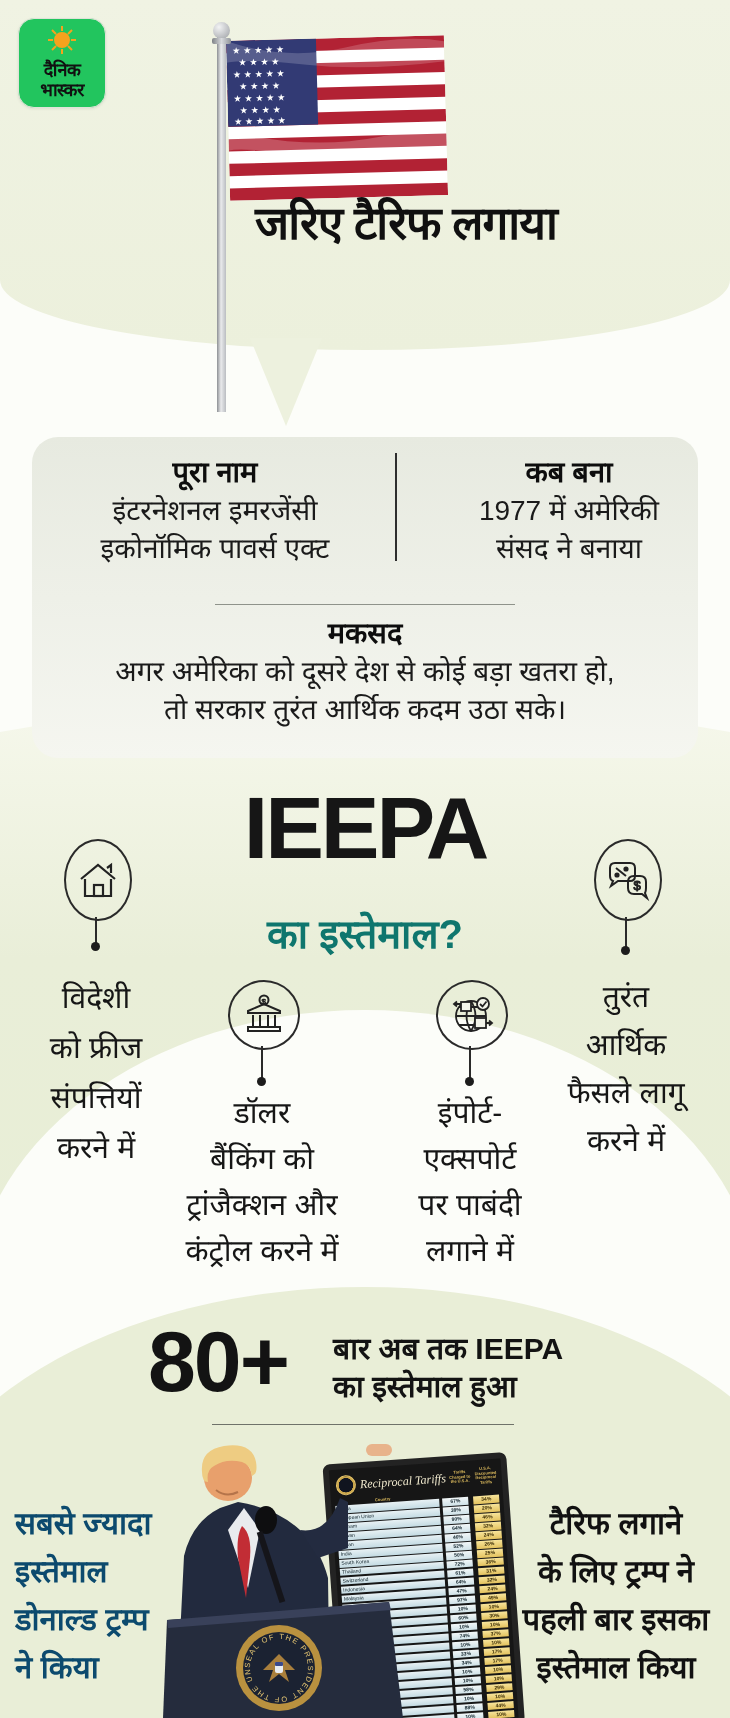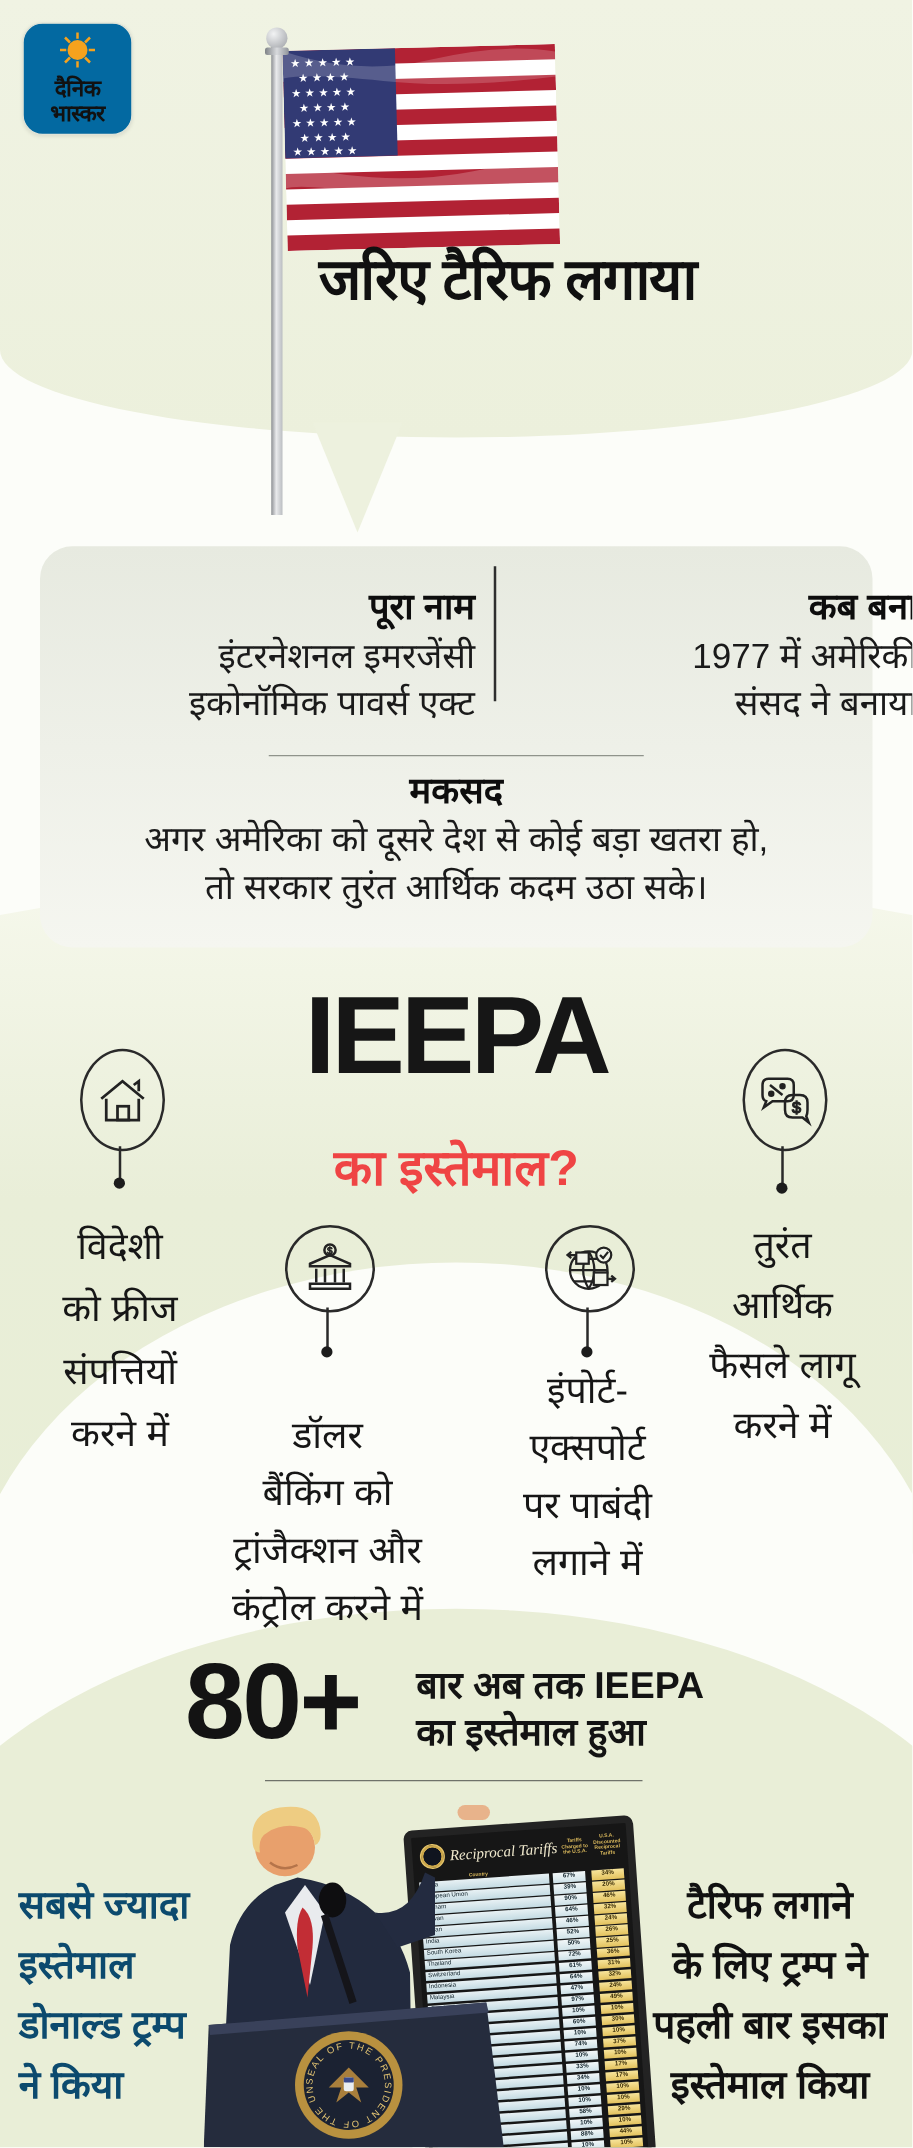--- a/index.html
+++ b/index.html
@@ -10,41 +10,41 @@
   #hero{left:0;top:0;width:730px;height:350px;background:linear-gradient(180deg,#f0f3e3,#ecf0dc);
         border-radius:0 0 50% 50% / 0 0 70px 70px;z-index:1;}
   #hero-pointer{left:250px;top:338px;width:0;height:0;border-left:36px solid transparent;
         border-right:36px solid transparent;border-top:88px solid #edf1de;z-index:1;}
   #flag-pole{left:217px;top:34px;width:9px;height:378px;z-index:3;
         background:linear-gradient(90deg,#8d9094,#e9eaec 45%,#babdc1);}
   #pole-ball{left:213px;top:22px;width:17px;height:17px;border-radius:50%;z-index:3;
         background:radial-gradient(circle at 35% 30%,#f2f3f4,#9b9ea3);}
   #pole-cap{left:212px;top:38px;width:19px;height:6px;background:linear-gradient(90deg,#7e8286,#d8dadd,#90949a);border-radius:2px;z-index:3;}
   #flag{left:228px;top:38px;z-index:2;transform:rotate(-1.5deg);}
-  #logo{left:18px;top:18px;width:86px;height:88px;background:#0369a1;border:1px solid #dfe3d8;
+  #logo{left:18px;top:18px;width:86px;height:88px;background:#22c55e;border:1px solid #dfe3d8;
         border-radius:16px;z-index:4;text-align:center;box-shadow:0 1px 3px rgba(0,0,0,.08);}
   #logo .dv{font-weight:bold;font-size:18px;line-height:20px;color:#111;letter-spacing:-.5px;}
   #hero-title{left:255px;top:192px;width:440px;font-weight:bold;font-size:46px;line-height:63px;
         color:#101010;z-index:4;letter-spacing:-1px;}
   
   #info-box{left:32px;top:437px;width:666px;height:321px;border-radius:26px;z-index:2;
         background:linear-gradient(180deg,#e7eae0,#f5f6f0);}
-  .info-col{position:absolute;top:29px;width:330px;text-align:right;}
+  .info-col{position:absolute;top:15px;width:330px;text-align:center;}
   .info-h{font-weight:bold;font-size:29px;line-height:40px;color:#0d0d0d;}
   .info-t{font-size:28px;line-height:38px;color:#1a1a1a;font-weight:500;}
   #info-vdivider{left:363px;top:16px;width:2px;height:108px;background:#2e2e2e;}
   #info-hdivider{left:183px;top:167px;width:300px;height:1px;background:#8f938b;}
   #purpose{left:0;top:176px;width:666px;text-align:center;}
   
   #use-ellipse{left:-430px;top:700px;width:1590px;height:575px;border-radius:50%;z-index:0;
         background:linear-gradient(180deg,#f6f8ec 0%,#e9eed8 45%,#e8eed6 100%);}
   #use-cut{left:-30px;top:1010px;width:790px;height:600px;border-radius:50%;background:#fcfdf9;z-index:0;}
   #use-title{left:0;top:782px;width:730px;text-align:center;font-weight:800;font-size:88px;
         letter-spacing:-3px;color:#161616;z-index:2;line-height:92px;}
-  #use-subtitle{left:0;top:905px;width:730px;text-align:center;font-weight:bold;font-size:40px;color:#ef4444;z-index:2;}
+  #use-subtitle{left:0;top:905px;width:730px;text-align:center;font-weight:bold;font-size:40px;color:#0f766e;z-index:2;}
   .icon-oval{position:absolute;border:2px solid #2a2a2a;border-radius:50%;background:transparent;z-index:2;
         display:flex;align-items:center;justify-content:center;}
   .stem{position:absolute;width:2px;background:#2a2a2a;z-index:2;}
   .dot{position:absolute;width:9px;height:9px;border-radius:50%;background:#1c1c1c;z-index:2;}
   .use-text{position:absolute;text-align:center;font-size:30px;font-weight:500;color:#161616;z-index:2;}
   
   #stat-ellipse{left:-95px;top:1287px;width:920px;height:560px;border-radius:50%;background:#e9eed7;z-index:1;}
   #stat-count{left:148px;top:1312px;font-size:86px;font-weight:bold;letter-spacing:-2px;color:#131313;z-index:2;}
   #stat-caption{left:333px;top:1330px;font-size:30px;line-height:38px;font-weight:600;color:#131313;z-index:2;}
   #stat-divider{left:212px;top:1424px;width:302px;height:1px;background:#6f726a;z-index:2;}
@@ -203,21 +203,21 @@
       <path d="M6 18 L22 11 L38 18 L38 20 L6 20 Z"></path>
       <line x1="11" y1="22" x2="11" y2="33"></line>
         <line x1="18" y1="22" x2="18" y2="33"></line>
       <line x1="26" y1="22" x2="26" y2="33"></line>
         <line x1="33" y1="22" x2="33" y2="33"></line>
       <rect x="6" y="34" width="32" height="4"></rect>
     </svg>
   </div>
   <div class="stem" style="left:261px;top:1046px;height:32px;"></div>
   <div class="dot" style="left:257px;top:1077px;"></div>
-  <div class="use-text dv" style="left:152px;top:1090px;width:220px;line-height:46px;margin-top:36px;">
+  <div class="use-text dv" style="left:152px;top:1090px;width:220px;line-height:46px;">
     <div>डॉलर</div>
     <div>बैंकिंग को</div>
     <div>ट्रांजैक्शन और</div>
     <div>कंट्रोल करने में</div>
   </div>
 
   <div class="icon-oval" style="left:436px;top:980px;width:68px;height:66px;">
     <svg width="46" height="46" viewBox="0 0 46 46" fill="none" stroke="#222" stroke-width="1.8">
       <circle cx="22" cy="24" r="15"></circle>
       <path d="M7 24 L37 24 M22 9 Q13 24 22 39 M22 9 Q31 24 22 39 M10 15 L34 15 M10 33 L34 33"></path>

